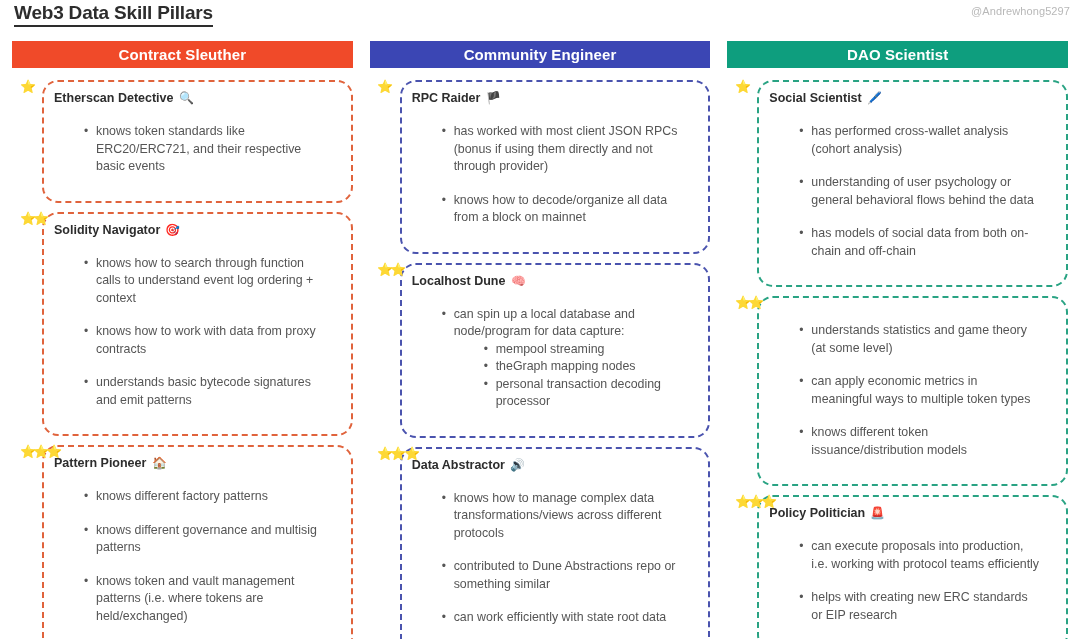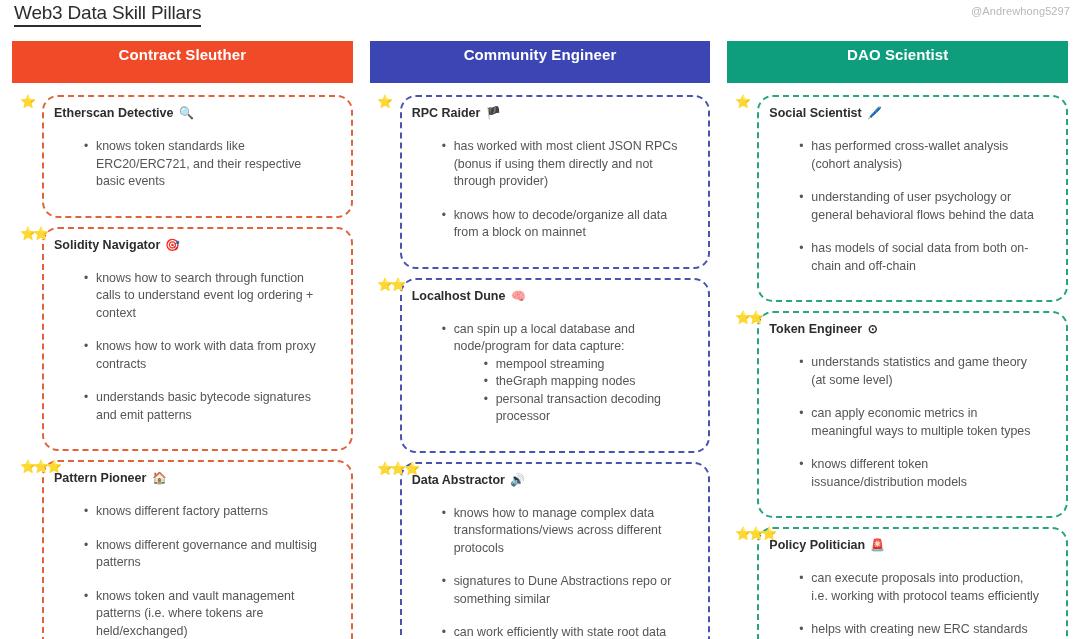--- a/index.html
+++ b/index.html
@@ -19,21 +19,21 @@
   
   .topbar {
     position: relative;
     height: 32px;
   }
   .page-title {
     position: absolute;
     left: 14px;
     top: 2px;
     font-size: 19px;
-    font-weight: normal;
+    font-weight: bold;
     color: #2d2d2d;
     letter-spacing: -0.2px;
     border-bottom: 2px solid #2d2d2d;
     padding-bottom: 1px;
     line-height: 22px;
   }
   .attribution {
     position: absolute;
     right: 10px;
     top: 5px;
@@ -48,21 +48,21 @@
     gap: 17px;
     padding: 9px 12px 0 12px;
     box-sizing: border-box;
     width: 1080px;
   }
   .column {
     flex: 1 1 0;
     min-width: 0;
   }
   .col-header {
-    height: 42px;
+    height: 27px;
     line-height: 27px;
     text-align: center;
     color: #ffffff;
     font-weight: bold;
     font-size: 15px;
     letter-spacing: 0.1px;
   }
 
   
   .cards {
@@ -220,21 +220,21 @@
                 </ul></li>
             </ul>
           </div>
         </div>
         <div class="card-wrap">
           <div class="stars">⭐⭐⭐</div>
           <div class="card" style="border-color: rgb(74, 83, 174);">
             <div class="card-title"><span>Data Abstractor</span> <span class="t-icon">🔊</span></div>
             <ul class="bullets">
               <li><span class="btxt">knows how to manage complex data transformations/views across different protocols</span></li>
-              <li><span class="btxt">signatures to Dune Abstractions repo or something similar</span></li>
+              <li><span class="btxt">contributed to Dune Abstractions repo or something similar</span></li>
               <li><span class="btxt">can work efficiently with state root data</span></li>
             </ul>
           </div>
         </div>
       </div>
     </div>
     <div class="column">
       <div class="col-header" style="background: rgb(14, 158, 126);">DAO Scientist</div>
       <div class="cards">
         <div class="card-wrap">
@@ -244,21 +244,20 @@
             <ul class="bullets">
               <li><span class="btxt">has performed cross-wallet analysis (cohort analysis)</span></li>
               <li><span class="btxt">understanding of user psychology or general behavioral flows behind the data</span></li>
               <li><span class="btxt">has models of social data from both on-chain and off-chain</span></li>
             </ul>
           </div>
         </div>
         <div class="card-wrap">
           <div class="stars">⭐⭐</div>
           <div class="card" style="border-color: rgb(41, 163, 131);">
-            <div class="card-title"><span>Token Engineer</span> <span class="t-icon">⊙</span></div>
             <ul class="bullets">
               <li><span class="btxt">understands statistics and game theory (at some level)</span></li>
               <li><span class="btxt">can apply economic metrics in meaningful ways to multiple token types</span></li>
               <li><span class="btxt">knows different token issuance/distribution models</span></li>
             </ul>
           </div>
         </div>
         <div class="card-wrap">
           <div class="stars">⭐⭐⭐</div>
           <div class="card" style="border-color: rgb(41, 163, 131);">

